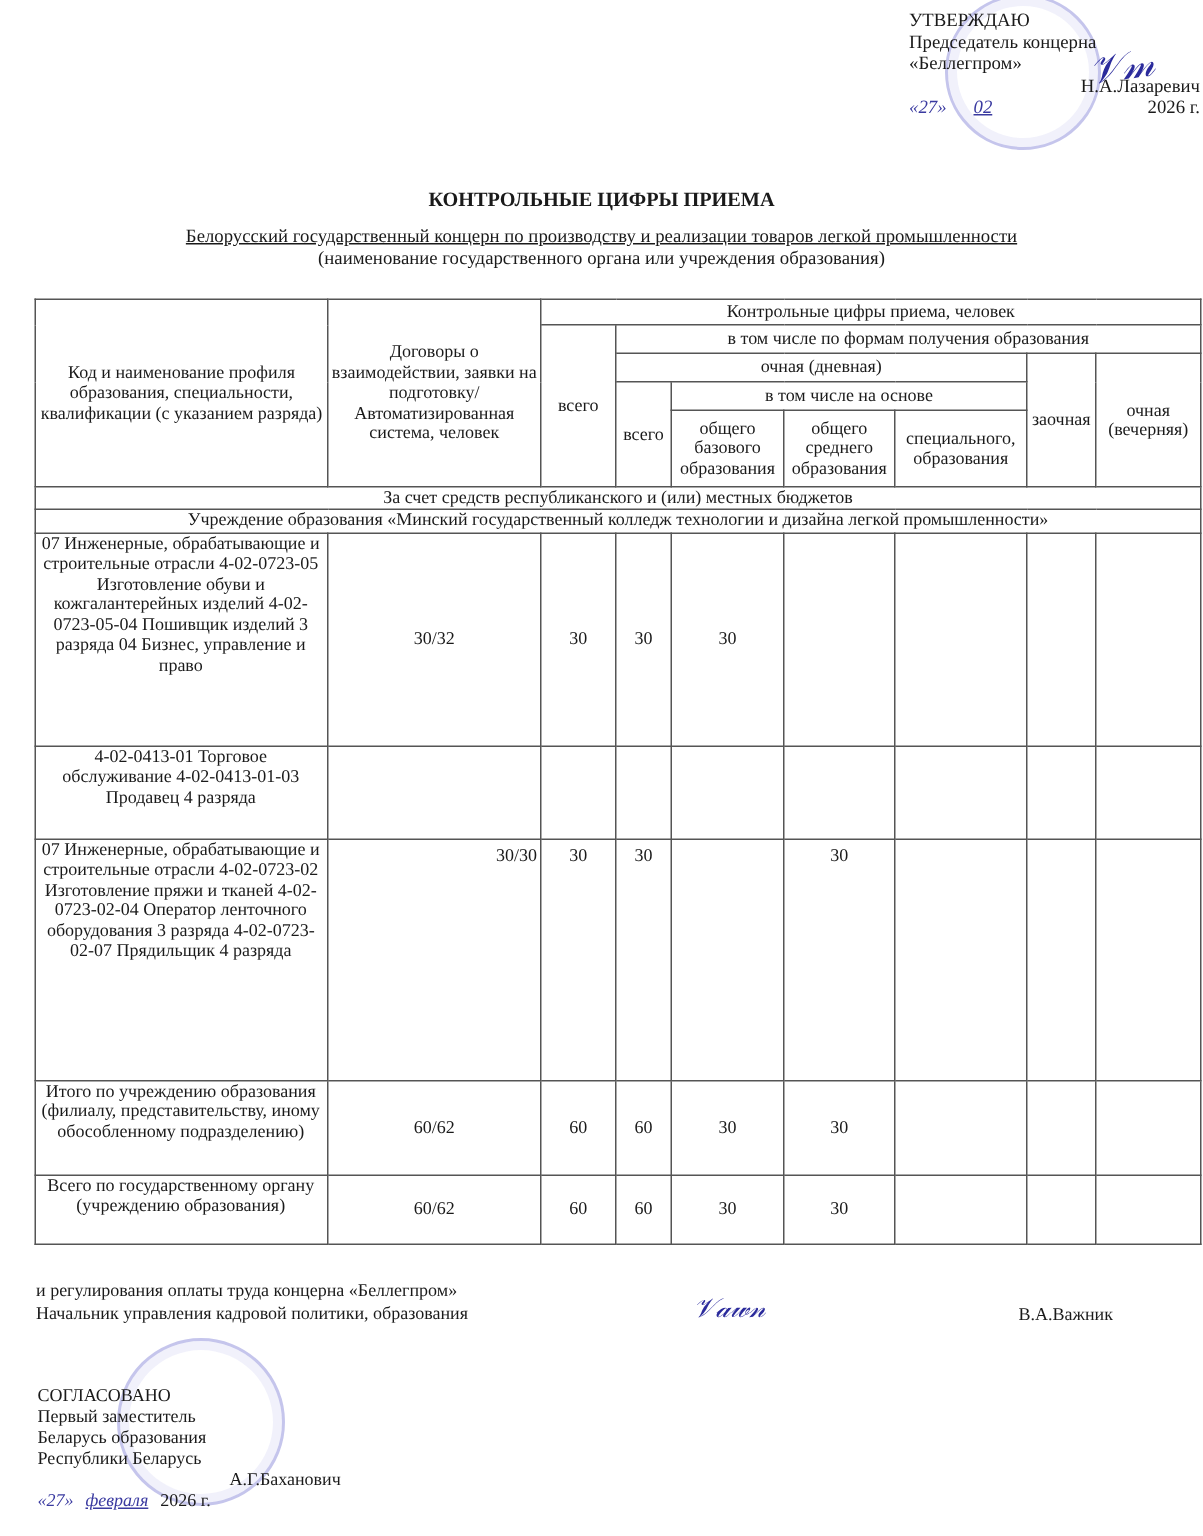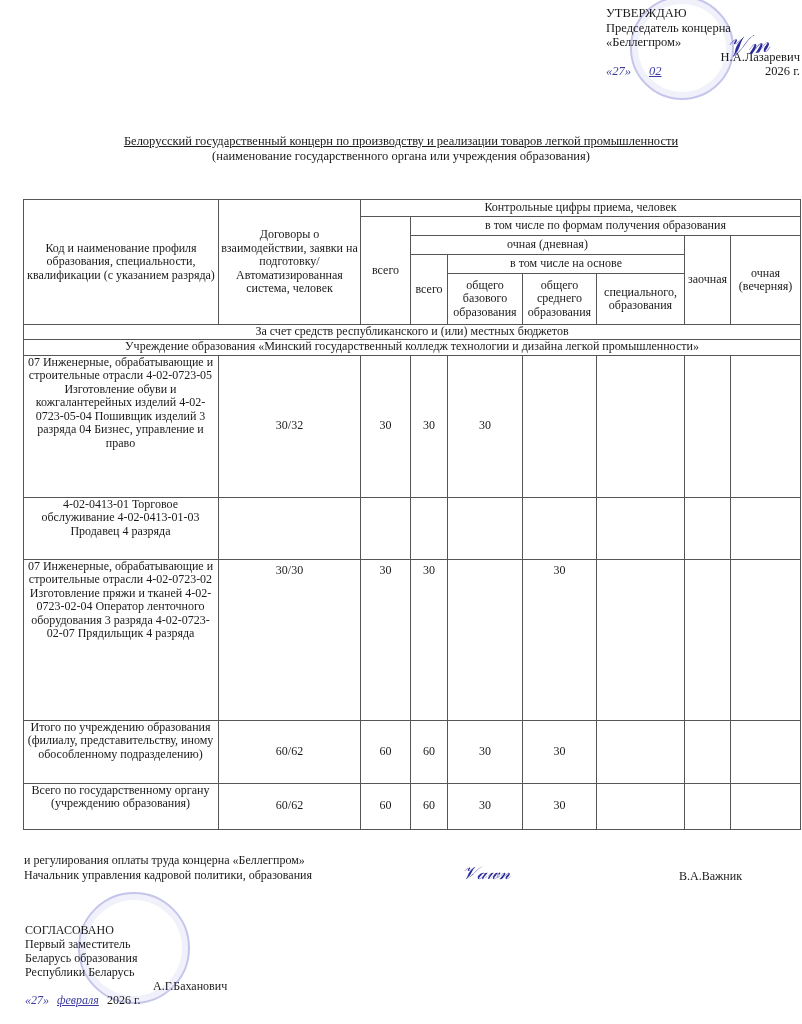--- a/index.html
+++ b/index.html
@@ -69,20 +69,21 @@
     <div class="date">
       <span class="hand">«27»</span>
       <span class="hand" style="padding-left:14px; text-decoration: underline;">02</span>
     </div>
     <span style="padding-right:2px;">2026 г.</span>
   </div>
 </div>
 <div class="sig-scribble" style="left:726px; top:30px; font-size:26px; transform: rotate(-8deg);">𝒱𝓂</div>
 
 <div class="title-block">
+  <div class="t1">КОНТРОЛЬНЫЕ ЦИФРЫ ПРИЕМА</div>
   <div class="org">Белорусский государственный концерн по производству и реализации товаров легкой промышленности</div>
   <div class="org-caption">(наименование государственного органа или учреждения образования)</div>
 </div>
 
 <table class="grid">
   <colgroup>
     <col style="width:195px">
       <col style="width:142px">
       <col style="width:50px">
       <col style="width:37px">
@@ -142,21 +143,21 @@
     <td></td>
     <td></td>
     <td></td>
     <td></td>
     <td></td>
     <td></td>
   </tr>
 
   <tr>
     <td class="left-cell" style="height:160px;">07 Инженерные, обрабатывающие и строительные отрасли 4-02-0723-02 Изготовление пряжи и тканей 4-02-0723-02-04 Оператор ленточного оборудования 3 разряда 4-02-0723-02-07 Прядильщик 4 разряда</td>
-    <td class="top-val" style="padding-top:4px;">30/30</td>
+    <td class="top-val" style="padding-top:4px;text-align:right;">30/30</td>
     <td class="top-val" style="padding-top:4px;">30</td>
     <td class="top-val" style="padding-top:4px;">30</td>
     <td class="top-val" style="padding-top:4px;"></td>
     <td class="top-val" style="padding-top:4px;">30</td>
     <td class="top-val"></td>
     <td class="top-val"></td>
     <td class="top-val"></td>
   </tr>
 
   <tr>

